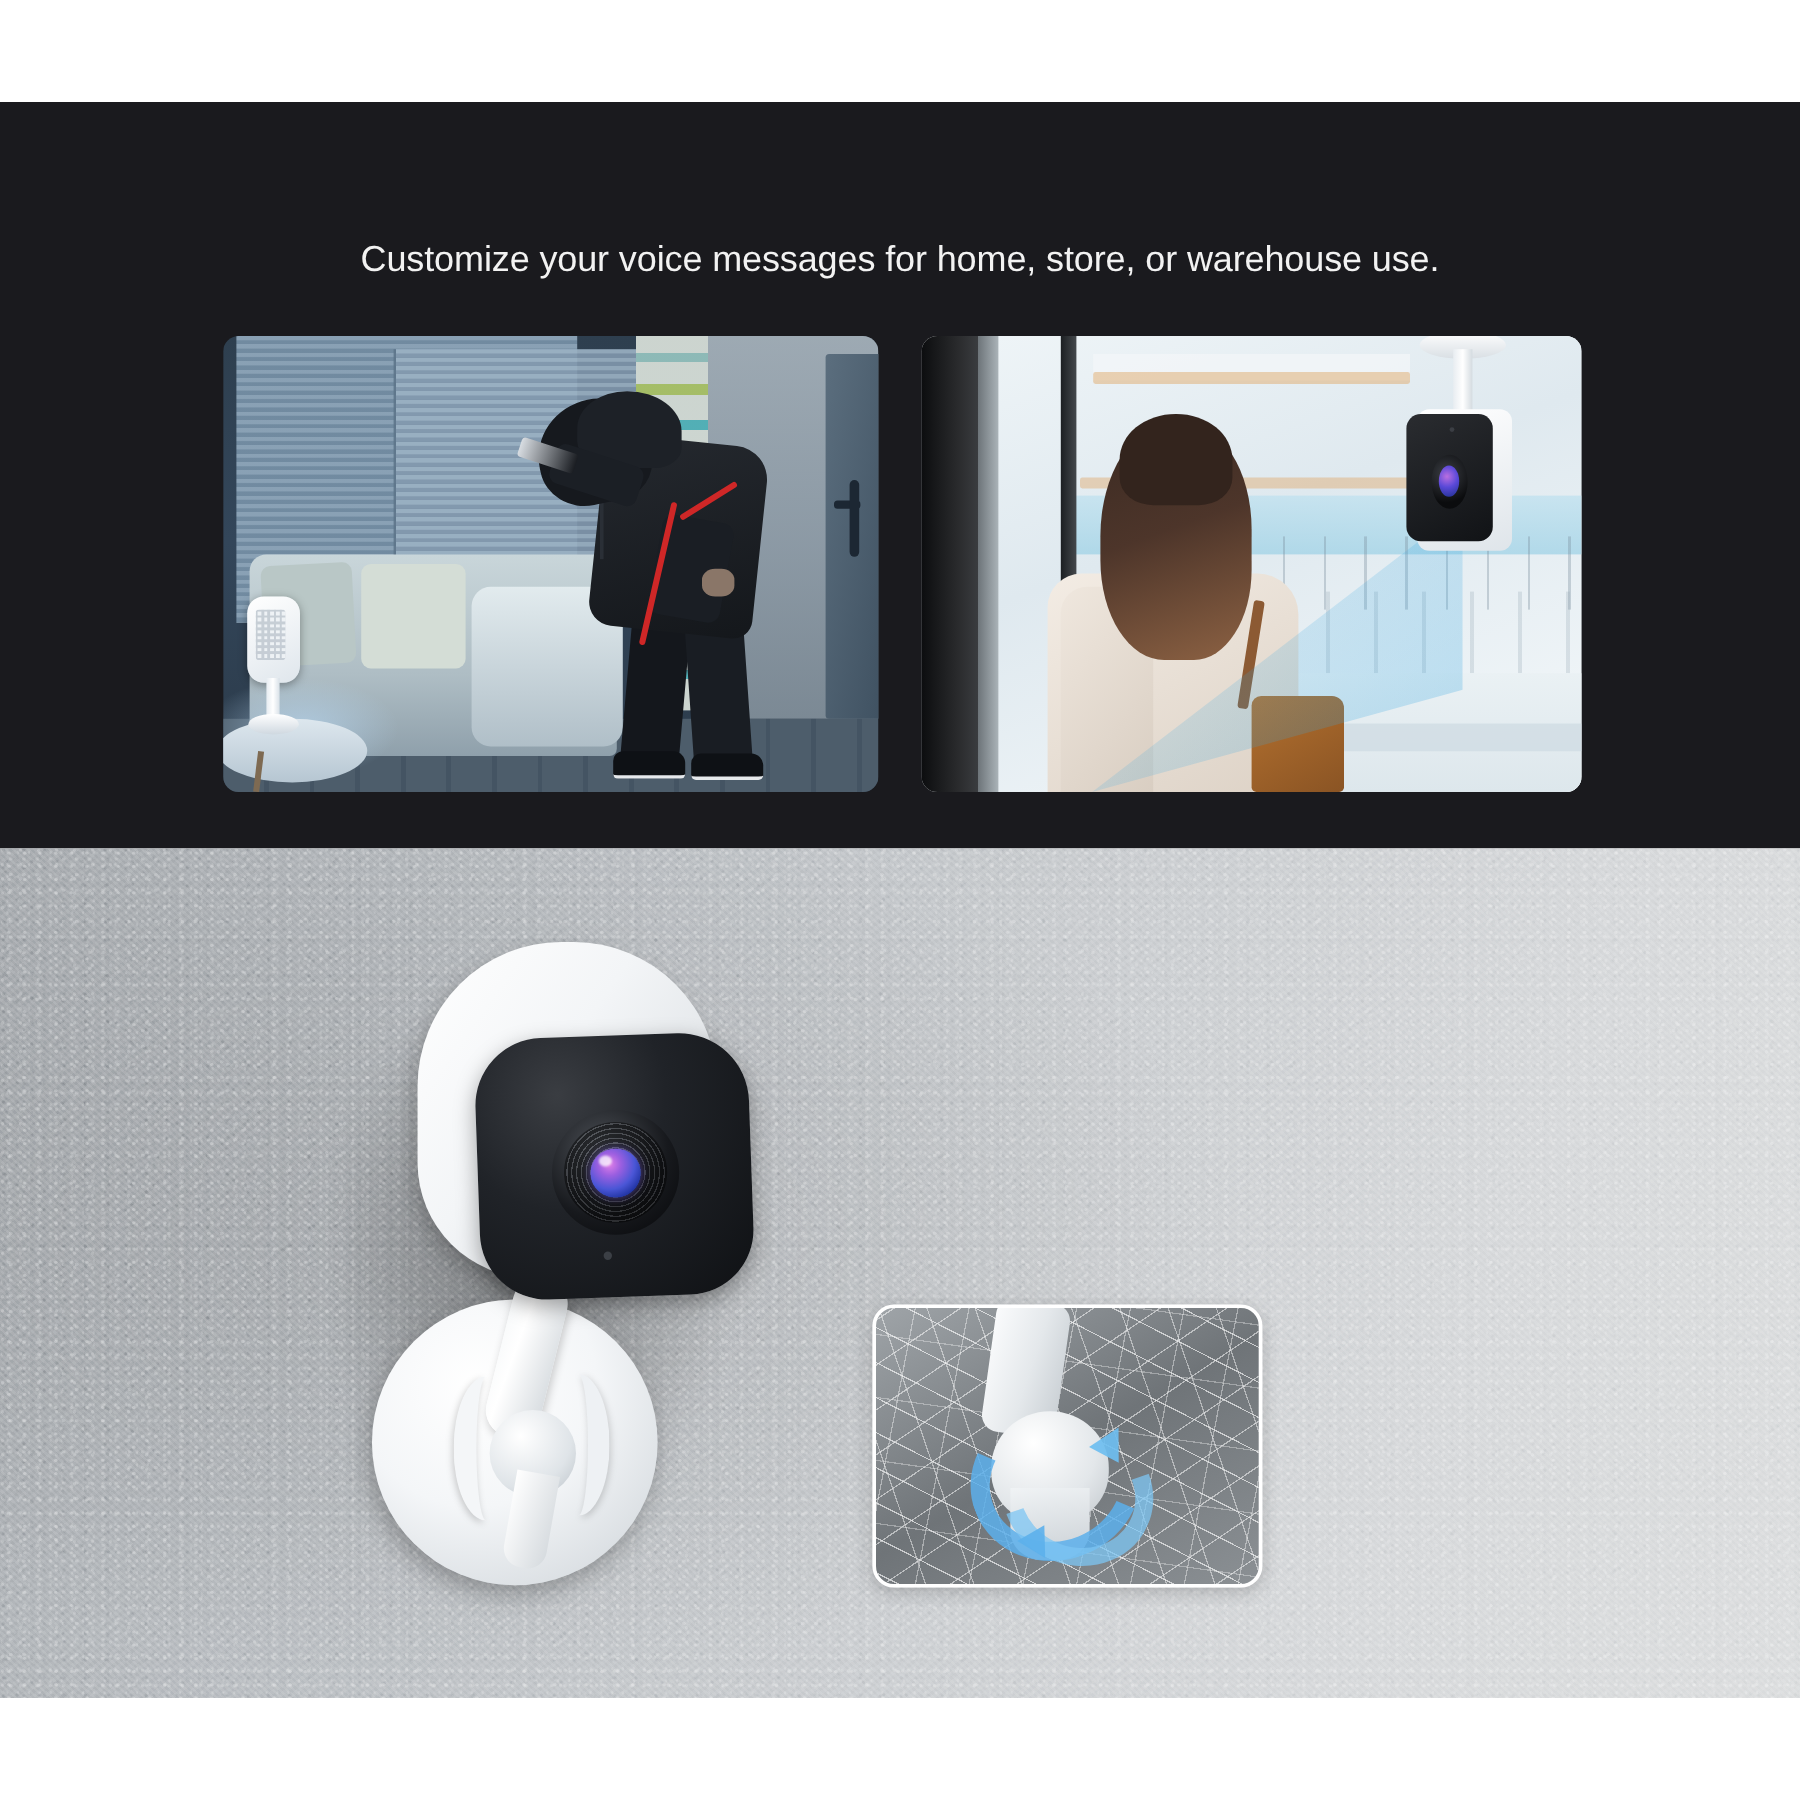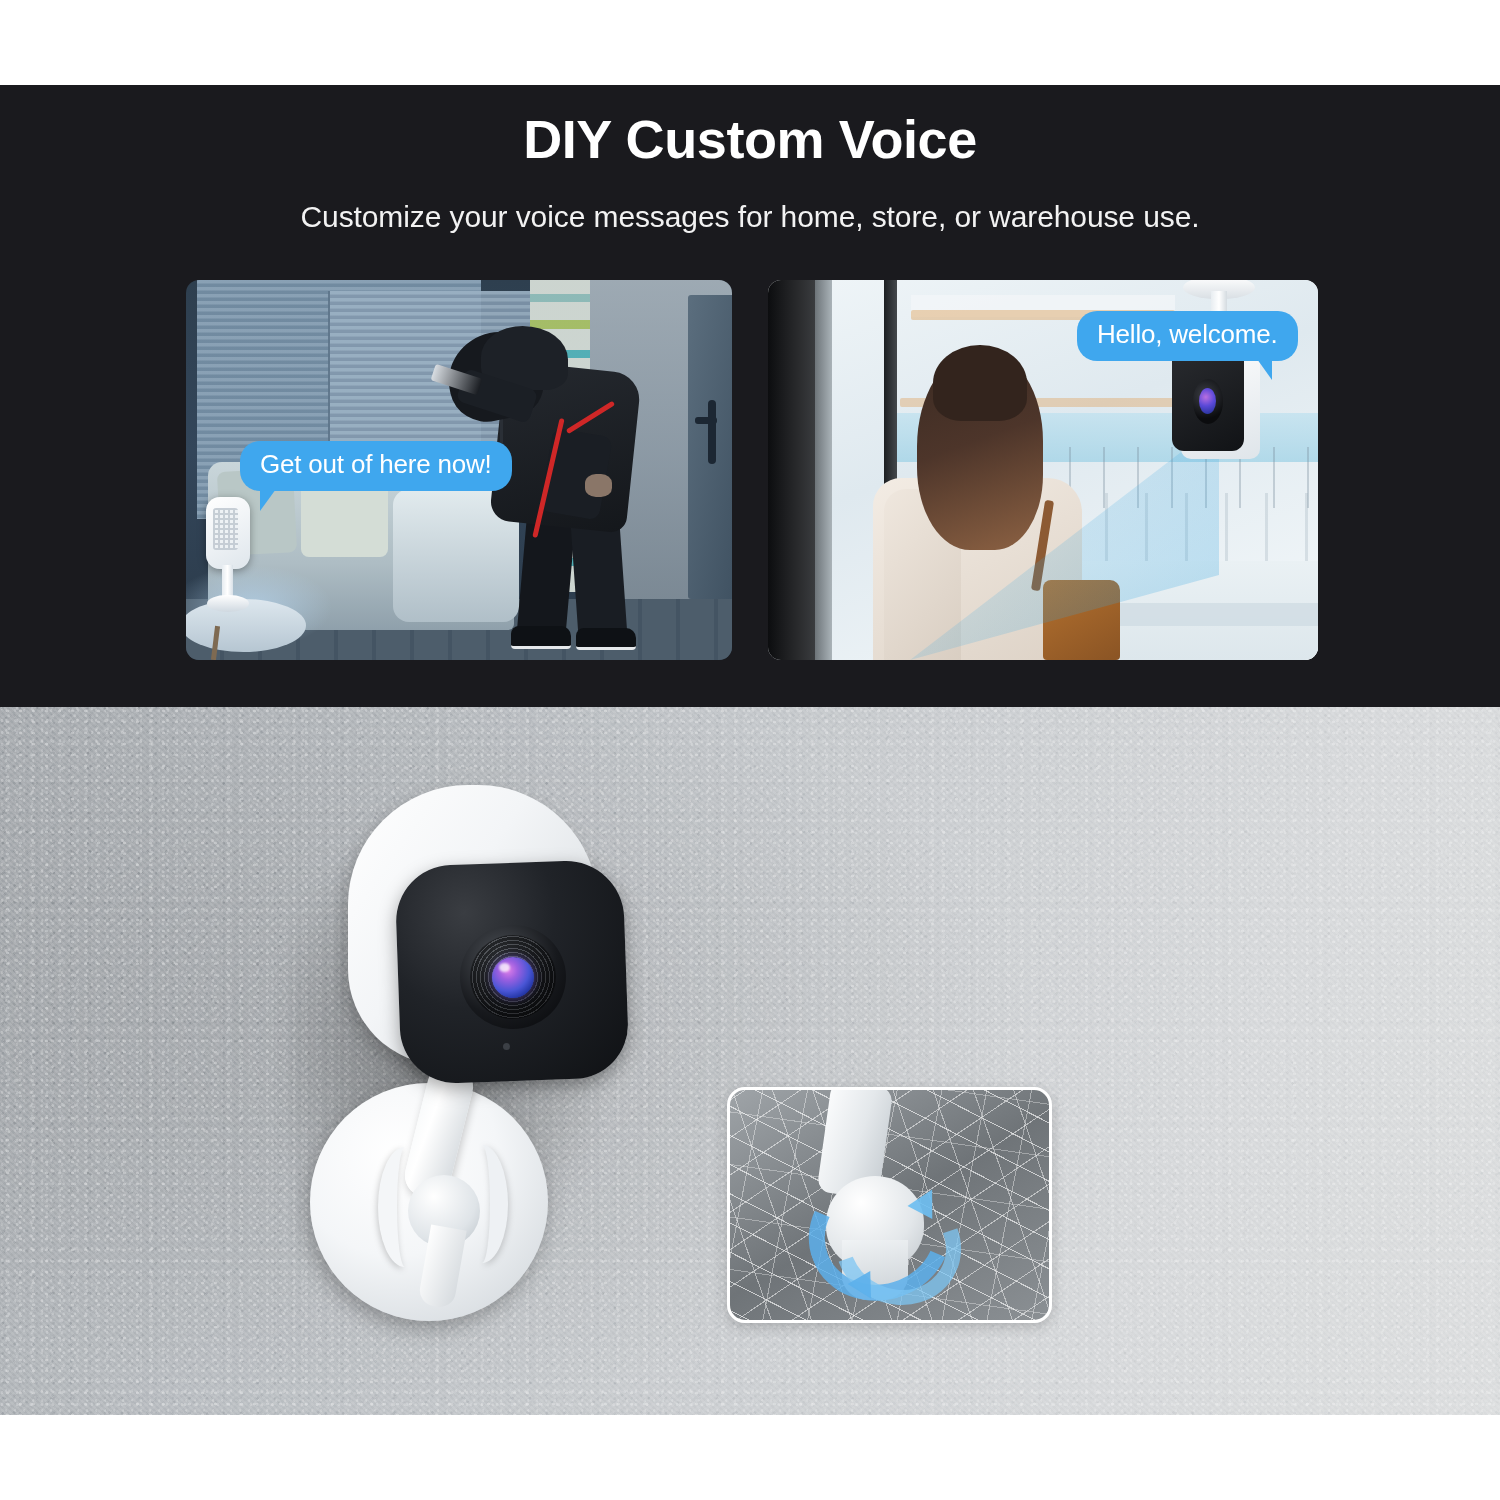--- a/index.html
+++ b/index.html
@@ -521,21 +521,20 @@
     transform:rotate(-30deg);
   }
 </style>
 </head>
 <body>
 
 <div id="page">
 
   <div class="dark-section">
 
-    <div class="headline">DIY Custom Voice</div>
     <div class="subhead">Customize your voice messages for home, store, or warehouse use.</div>
 
     <div class="photo-row">
 
       <div class="photo left">
         <div class="room">
           <div class="rm-window"></div>
           <div class="rm-window2"></div>
           <div class="rm-curtain"></div>
           <div class="rm-wall"></div>
@@ -565,21 +564,20 @@
           <div class="intr-arm2"></div>
           <div class="intr-crow"></div>
           <div class="intr-crow2"></div>
           <div class="intr-hand"></div>
 
           <div class="tcam-body"></div>
           <div class="tcam-grille"></div>
           <div class="tcam-stem"></div>
           <div class="tcam-base"></div>
         </div>
-        <div class="bubble b-left">Get out of here now!</div>
       </div>
 
       <div class="photo right">
         <div class="store">
           <div class="st-glass"></div>
           <div class="st-shelf1b"></div>
           <div class="st-shelf1"></div>
           <div class="st-shelf2"></div>
           <div class="st-band"></div>
           <div class="st-rack"></div>
@@ -600,21 +598,20 @@
 
           <div class="cc-cone"></div>
           <div class="cc-mount"></div>
           <div class="cc-stem"></div>
           <div class="cc-body"></div>
           <div class="cc-face"></div>
           <div class="cc-mic"></div>
           <div class="cc-lensring"></div>
           <div class="cc-lens"></div>
         </div>
-        <div class="bubble b-right">Hello, welcome.</div>
       </div>
 
     </div>
   </div>
 
   <div class="wall-section">
     <div class="wall-tex"></div>
     <div class="wall-tex2"></div>
   </div>
 

